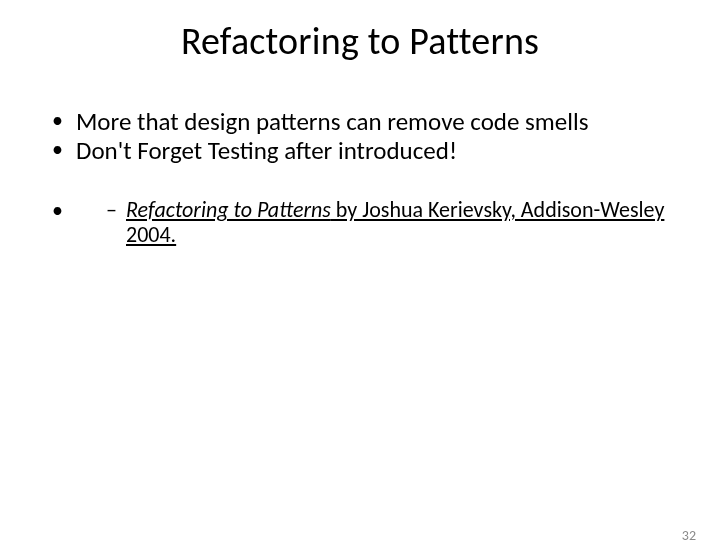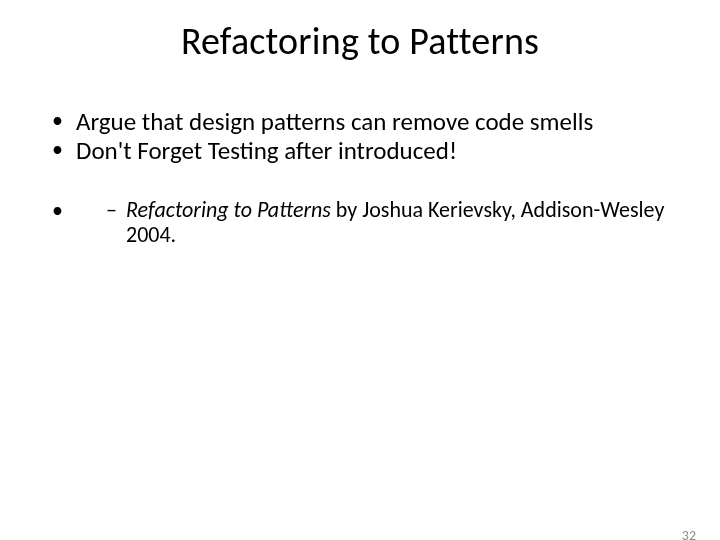--- a/index.html
+++ b/index.html
@@ -49,20 +49,21 @@
     left: 0;
     top: 0;
     font-size: 22px;
     line-height: 1.2;
   }
   ul.lvl2 {
     list-style: none;
     margin: 2px 0 0 0;
     padding: 0 0 0 30px;
     font-size: 22px;
+    text-decoration: underline;
   }
   ul.lvl2 > li {
     position: relative;
     padding-left: 20px;
   }
   ul.lvl2 > li::before {
     content: "–";
     position: absolute;
     left: 0;
     top: 0;
@@ -83,21 +84,21 @@
 </style>
 </head>
 <body>
 
 <div class="slide">
 
   <div class="title">Refactoring to Patterns</div>
 
   <div class="content">
     <ul class="lvl1">
-      <li><span>Argue that design patterns can remove code smells</span></li>
+      <li><span>More that design patterns can remove code smells</span></li>
       <li><span>Don't Forget Testing after introduced!</span></li>
     </ul>
 
     <div class="spacer"></div>
 
     <ul class="lvl1">
       <li>
         <ul class="lvl2">
           <li>
             <span class="italic">Refactoring to Patterns</span><span> by Joshua Kerievsky, Addison-Wesley 2004.</span>

